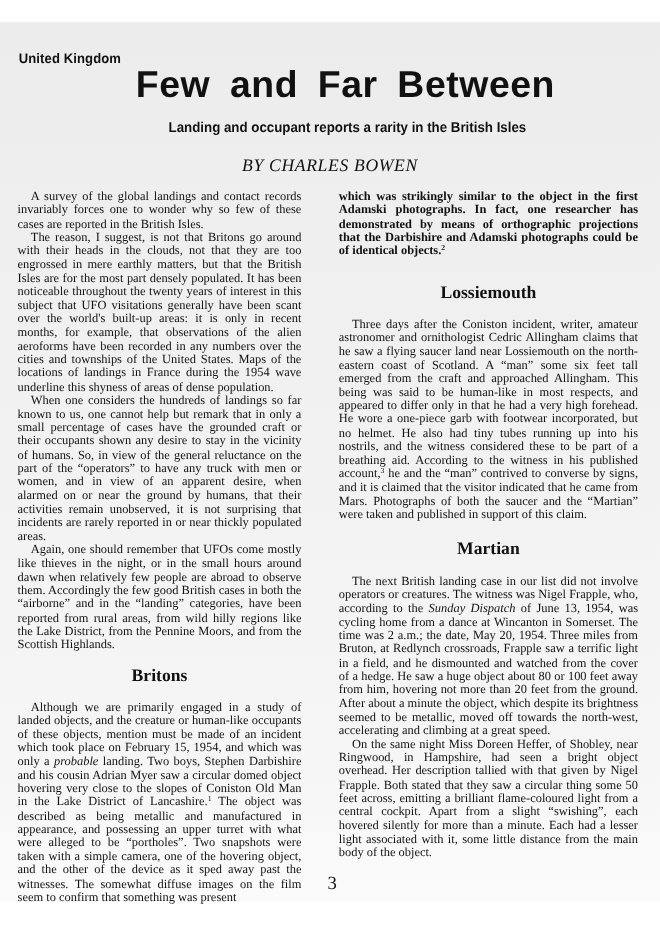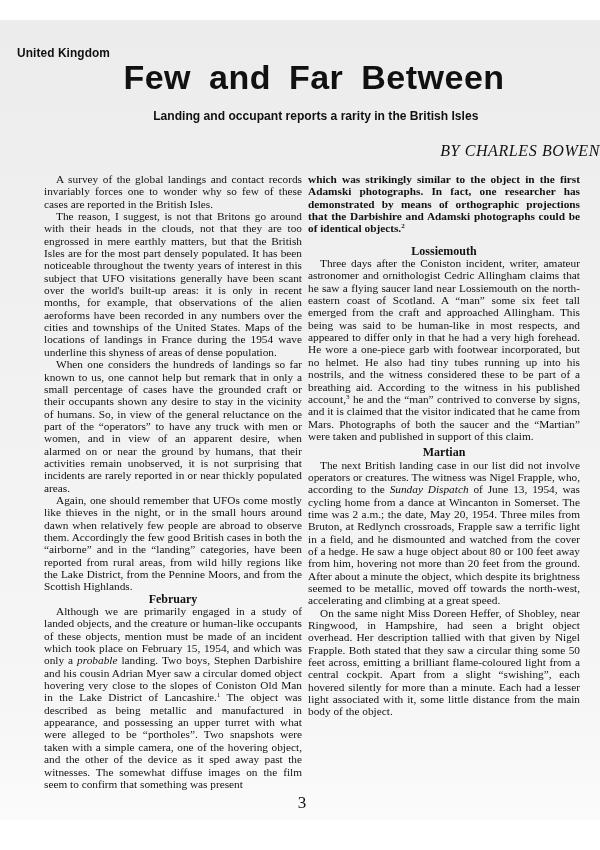--- a/index.html
+++ b/index.html
@@ -26,35 +26,35 @@
       padding-left: 28px; box-sizing: border-box;
     }
     .subtitle {
       position: absolute; left: 0; width: 600px; top: 108px; text-align: center;
       font-family: "Liberation Sans", "DejaVu Sans", sans-serif;
       font-weight: bold; font-size: 13px;
       padding-left: 34px; box-sizing: border-box;
       transform: scaleX(0.93);
     }
     .byline {
-      position: absolute; left: 0; width: 600px; top: 142px; text-align: right;
+      position: absolute; left: 0; width: 600px; top: 142px; text-align: center;
       font-family: "Liberation Serif", "DejaVu Serif", serif;
       font-style: italic; font-size: 16px; letter-spacing: 0.6px;
       box-sizing: border-box;
     }
     .col {
       position: absolute; top: 173px;
       font-size: 11.3px; line-height: 12.35px; text-align: justify;
     }
-    .col.left { left: 44px; width: 258px; }
+    .col.left { left: 16px; width: 258px; }
     .col.right { left: 308px; width: 272px; }
     .col p { margin: 0; text-indent: 12px; }
     .col p.cont { text-indent: 0; font-weight: bold; }
     .col h3 {
-      margin: 0; font-size: 12px; line-height: 12.35px; font-weight: bold; text-align: center;
+      margin: 16px; font-size: 16px; line-height: 12.35px; font-weight: bold; text-align: center;
     }
     .col .gap { height: 10px; }
     sup { font-size: 7px; line-height: 0; vertical-align: 4px; }
     em { font-style: italic; margin-top: 48px; }
     .page-num {
       position: absolute; left: 0; width: 600px; top: 793px; text-align: center;
       font-size: 17px; padding-left: 4px; box-sizing: border-box;
     }
     .ghost {
       position: absolute; left: 310px; top: 58px; width: 280px;
@@ -74,21 +74,21 @@
 <div class="country">United Kingdom</div>
 <div class="title">Few and Far Between</div>
 <div class="subtitle">Landing and occupant reports a rarity in the British Isles</div>
 <div class="byline">BY CHARLES BOWEN</div>
 
 <div class="col left">
   <p>A survey of the global landings and contact records invariably forces one to wonder why so few of these cases are reported in the British Isles.</p>
   <p>The reason, I suggest, is not that Britons go around with their heads in the clouds, not that they are too engrossed in mere earthly matters, but that the British Isles are for the most part densely populated. It has been noticeable throughout the twenty years of interest in this subject that UFO visitations generally have been scant over the world's built-up areas: it is only in recent months, for example, that observations of the alien aeroforms have been recorded in any numbers over the cities and townships of the United States. Maps of the locations of landings in France during the 1954 wave underline this shyness of areas of dense population.</p>
   <p>When one considers the hundreds of landings so far known to us, one cannot help but remark that in only a small percentage of cases have the grounded craft or their occupants shown any desire to stay in the vicinity of humans. So, in view of the general reluctance on the part of the “operators” to have any truck with men or women, and in view of an apparent desire, when alarmed on or near the ground by humans, that their activities remain unobserved, it is not surprising that incidents are rarely reported in or near thickly populated areas.</p>
   <p>Again, one should remember that UFOs come mostly like thieves in the night, or in the small hours around dawn when relatively few people are abroad to observe them. Accordingly the few good British cases in both the “airborne” and in the “landing” categories, have been reported from rural areas, from wild hilly regions like the Lake District, from the Pennine Moors, and from the Scottish Highlands.</p>
-  <h3>February</h3>
+  <h3>Britons</h3>
   <p><span>Although we are primarily engaged in a study of landed objects, and the creature or human-like occupants of these objects, mention must be made of an incident which took place on February 15, 1954, and which was only a </span><em>probable</em><span> landing. Two boys, Stephen Darbishire and his cousin Adrian Myer saw a circular domed object hovering very close to the slopes of Coniston Old Man in the Lake District of Lancashire.</span><sup>1</sup><span> The object was described as being metallic and manufactured in appearance, and possessing an upper turret with what were alleged to be “portholes”. Two snapshots were taken with a simple camera, one of the hovering object, and the other of the device as it sped away past the witnesses. The somewhat diffuse images on the film seem to confirm that something was present</span></p>
 </div>
 
 <div class="col right">
   <p class="cont"><span>which was strikingly similar to the object in the first Adamski photographs. In fact, one researcher has demonstrated by means of orthographic projections that the Darbishire and Adamski photographs could be of identical objects.</span><sup>2</sup></p>
   <div class="gap"></div>
   <h3>Lossiemouth</h3>
   <p><span>Three days after the Coniston incident, writer, amateur astronomer and ornithologist Cedric Allingham claims that he saw a flying saucer land near Lossiemouth on the north-eastern coast of Scotland. A “man” some six feet tall emerged from the craft and approached Allingham. This being was said to be human-like in most respects, and appeared to differ only in that he had a very high forehead. He wore a one-piece garb with footwear incorporated, but no helmet. He also had tiny tubes running up into his nostrils, and the witness considered these to be part of a breathing aid. According to the witness in his published account,</span><sup>3</sup><span> he and the “man” contrived to converse by signs, and it is claimed that the visitor indicated that he came from Mars. Photographs of both the saucer and the “Martian” were taken and published in support of this claim.</span></p>
   <div class="gap" style="height:4px"></div>
   <h3>Martian</h3>

